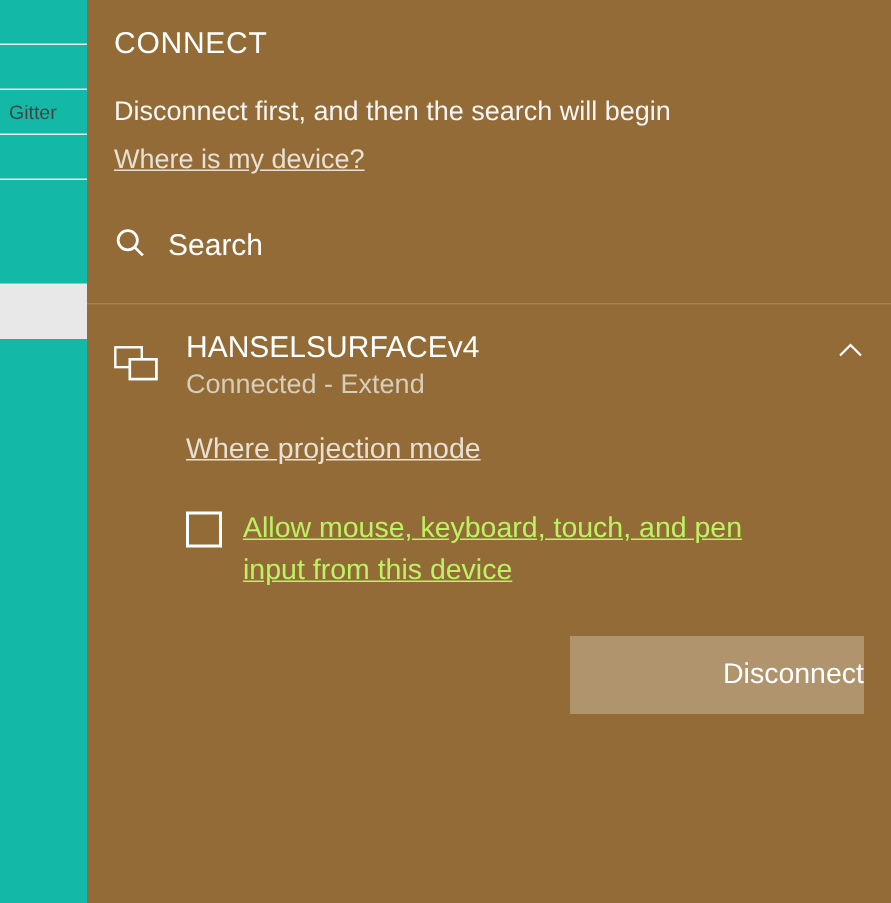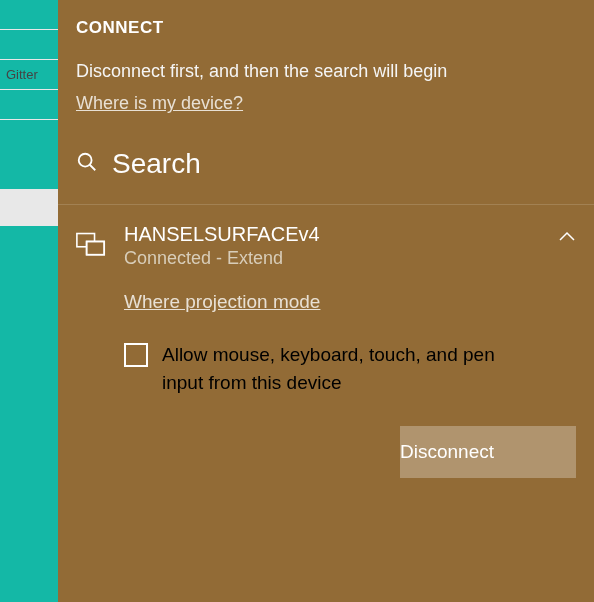--- a/index.html
+++ b/index.html
@@ -39,22 +39,22 @@
       position: absolute;
       left: 58px;
       top: 0;
       right: 0;
       bottom: 0;
       background: #926b36;
       color: #fff;
       padding: 0;
     }
     .panel-title {
-      font-size: 17px;
-      font-weight: 700;
+      font-size: 20px;
+      font-weight: 400;
       letter-spacing: 0.5px;
       padding: 18px 18px 8px 18px;
     }
     .panel-subtitle {
       font-size: 18px;
       font-weight: 400;
       color: #f5f5f5;
       padding: 14px 18px 6px 18px;
       line-height: 1.3;
     }
@@ -70,21 +70,21 @@
       display: flex;
       align-items: center;
       padding: 34px 18px 18px 18px;
       gap: 14px;
     }
     .search-icon svg {
       width: 22px;
       height: 22px;
     }
     .search-text {
-      font-size: 28px;
+      font-size: 20px;
       color: #fdfdfd;
     }
     .divider {
       border: none;
       border-top: 1px solid rgba(255,255,255,0.15);
       margin: 6px 0 0 0;
     }
     .device-block {
       padding: 18px 18px 0 18px;
     }
@@ -145,36 +145,37 @@
     .checkbox {
       width: 24px;
       height: 24px;
       border: 2px solid #fff;
       flex-shrink: 0;
       cursor: pointer;
       margin-top: 2px;
     }
     .checkbox-label {
       font-size: 19px;
-      color: #000000;
+      color: #bef264;
       line-height: 1.45;
       max-width: 360px;
+      text-decoration: underline;
     }
     .disconnect-btn {
       margin-top: 30px;
       margin-left: auto;
       display: block;
-      width: 176px;
+      width: 196px;
       height: 52px;
       background: rgba(255,255,255,0.28);
       border: none;
       color: #fff;
       font-size: 19px;
       cursor: pointer;
-      text-align: left;
+      text-align: right;
       float: right;
     }
   </style>
 </head>
 <body>
 
 <div class="background-window">
   <div class="bg-row"></div>
   <div class="bg-row"></div>
   <div class="bg-row">

